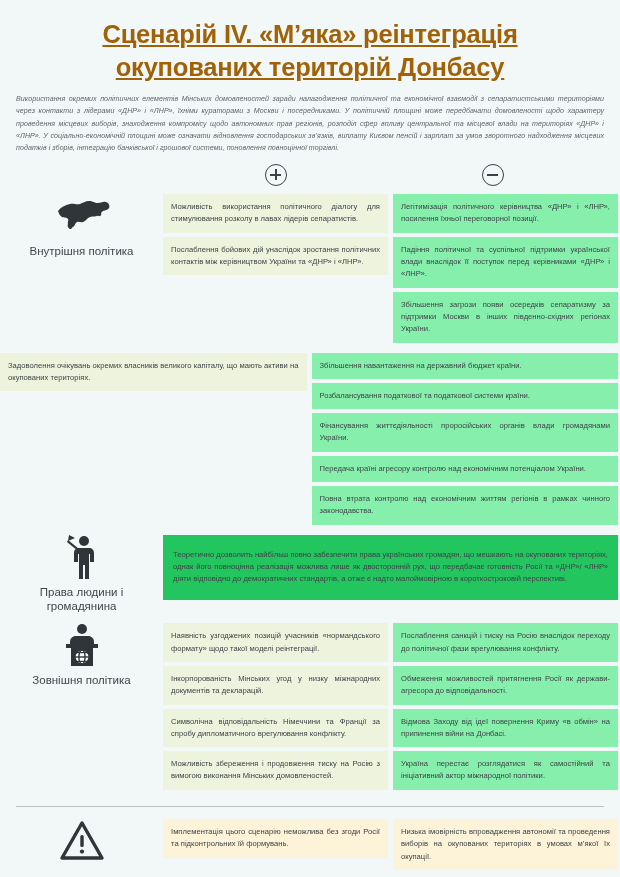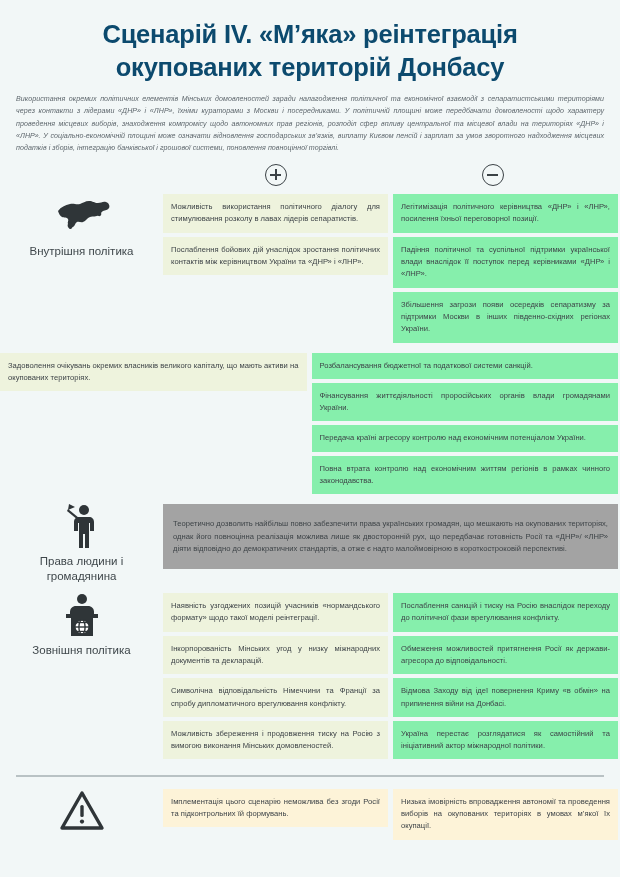--- a/index.html
+++ b/index.html
@@ -21,23 +21,24 @@
     position: relative;
     box-sizing: border-box;
   }
 
   
   .title {
     text-align: center;
     font-size: 25.5px;
     font-weight: bold;
     line-height: 1.28;
-    color: #0c4a6e;
+    color: #a16207;
     padding: 18px 28px 0 28px;
     letter-spacing: -0.2px;
+    text-decoration: underline;
   }
   .intro {
     font-size: 7.1px;
     font-style: italic;
     line-height: 1.72;
     color: #5d666c;
     text-align: justify;
     padding: 10px 16px 0 16px;
     letter-spacing: 0.05px;
   }
@@ -128,21 +129,21 @@
     font-size: 7.6px;
     line-height: 1.62;
     text-align: justify;
     padding: 7px 8px 7px 8px;
     box-sizing: border-box;
     color: #3d4347;
     letter-spacing: 0.02px;
   }
   .cell.pos  { background: #eef3dd; }
   .cell.neg  { background: #86efac; }
-  .cell.warn { background: #a3a3a3; }
+  .cell.warn { background: #22c55e; }
   .cell.neutral { background: #fdf3d8; }
 
   
   .divider {
     height: 1.4px;
     background: #b9c2c4;
     margin: 6px 16px 12px 16px;
   }
 
   
@@ -191,21 +192,22 @@
         </div>
       </div>
     </div>
 
     <div class="row">
       <div class="row-cols">
         <div class="col">
           <div class="cell pos">Задоволення очікувань окремих власників великого капіталу, що мають активи на окупованих територіях.</div>
         </div>
         <div class="col">
-          <div class="cell neg">Розбалансування бюджетної та податкової системи санкцій.</div>
+          <div class="cell neg">Збільшення навантаження на державний бюджет країни.</div>
+          <div class="cell neg">Розбалансування податкової та податкової системи країни.</div>
           <div class="cell neg">Фінансування життєдіяльності проросійських органів влади громадянами України.</div>
           <div class="cell neg">Передача країні агресору контролю над економічним потенціалом України.</div>
           <div class="cell neg">Повна втрата контролю над економічним життям регіонів в рамках чинного законодавства.</div>
         </div>
       </div>
     </div>
 
     <div class="row">
       <div class="row-aside">
         <div class="aside-icon">

